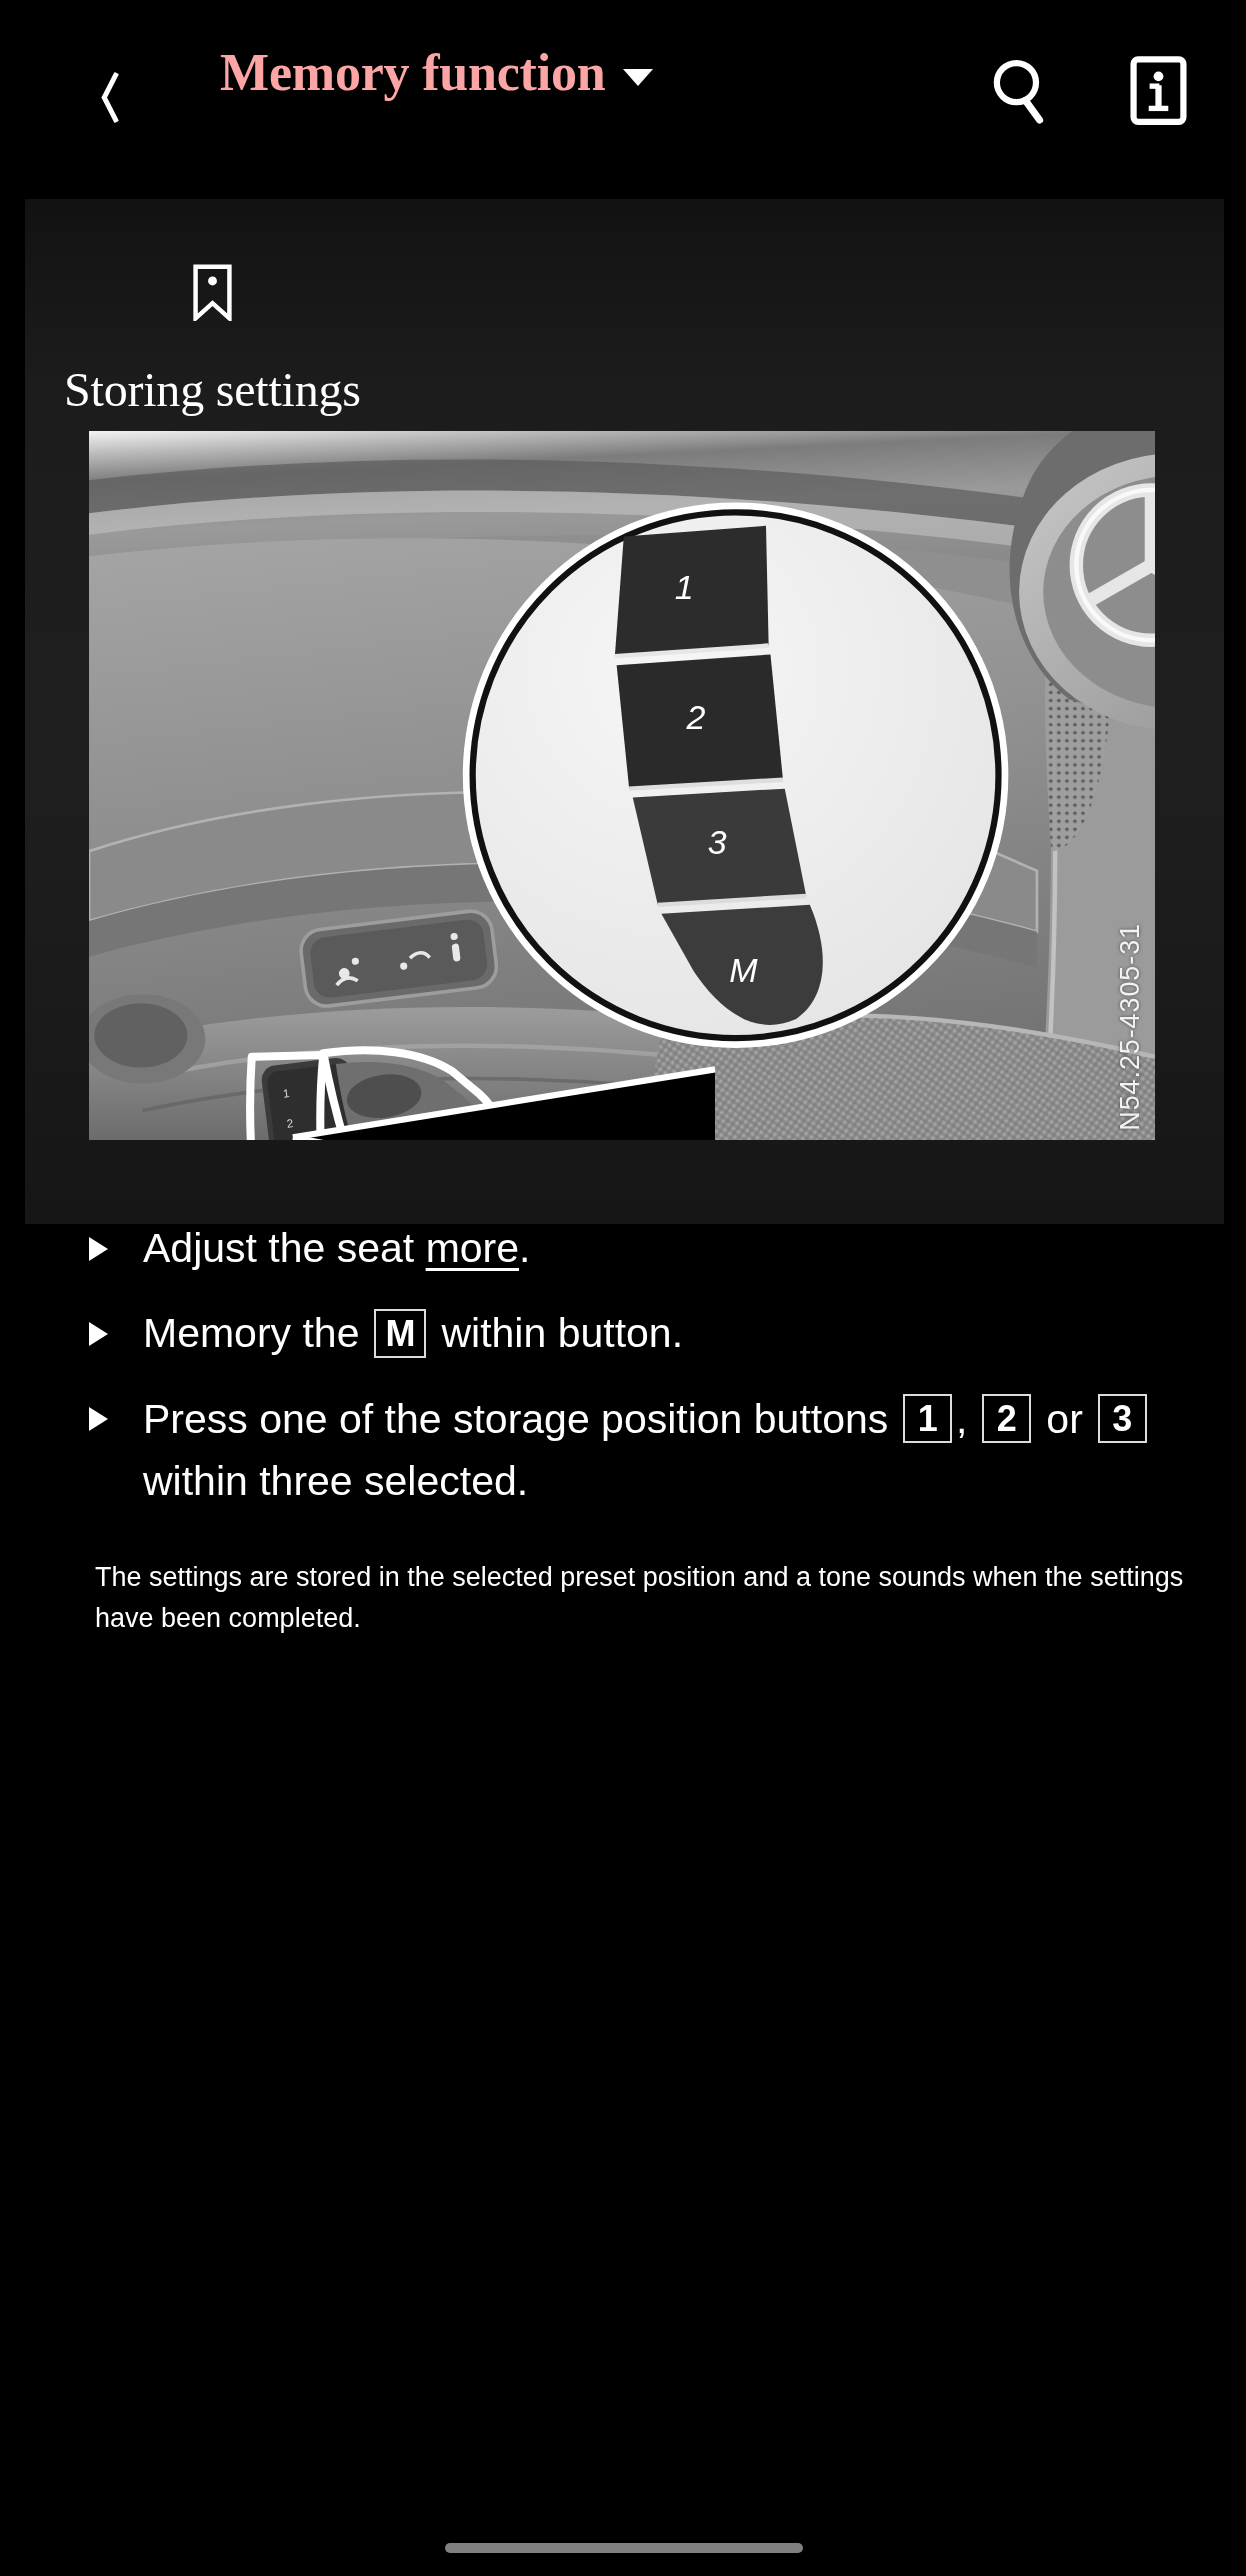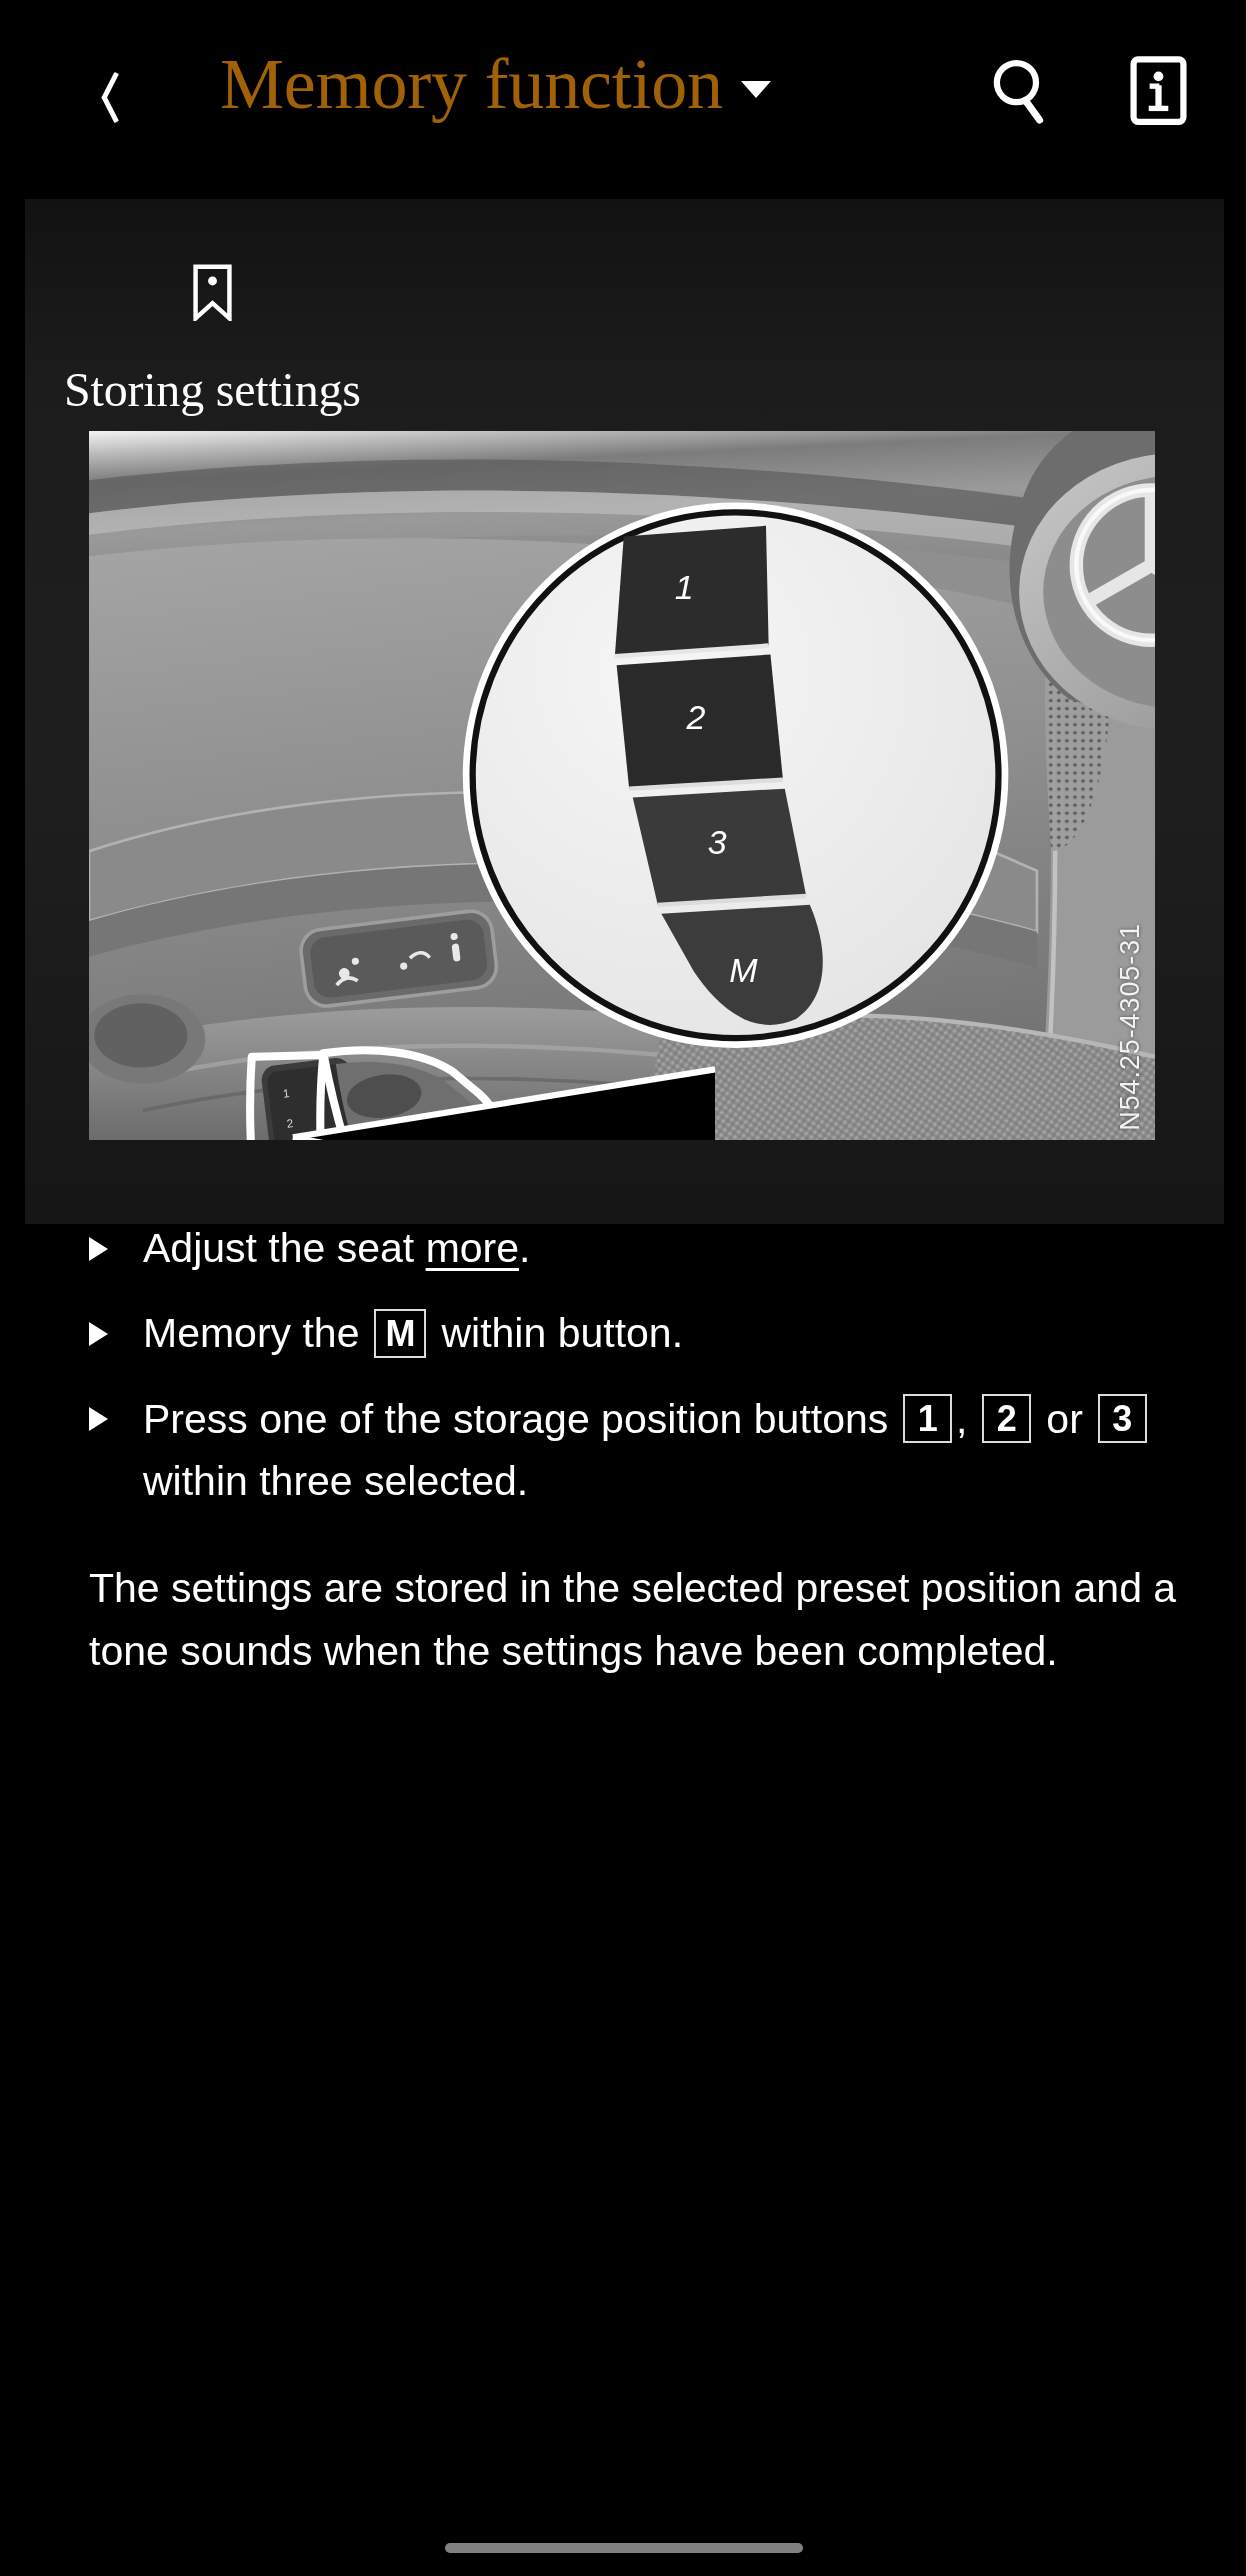--- a/index.html
+++ b/index.html
@@ -40,25 +40,25 @@
   .chev::before { top: 0px;  transform: rotate(27deg);  transform-origin: bottom center; }
   .chev::after  { top: 26px; transform: rotate(-27deg); transform-origin: top center; }
 
   .title-wrap {
     position: absolute; left: 220px; top: 43px;
     display: flex; align-items: center; gap: 18px;
     cursor: pointer;
   }
   .title-text {
     font-family: "Liberation Serif", "DejaVu Serif", serif;
-    font-size: 72px;
-    color: #a16207;
+    font-size: 52px;
+    color: #fca5a5;
     letter-spacing: -0.2px;
     white-space: nowrap;
-    font-weight: 400;
+    font-weight: 700;
   }
   .caret-down {
     width: 0; height: 0;
     border-left: 15px solid transparent;
     border-right: 15px solid transparent;
     border-top: 17px solid #fff;
     margin-top: 9px;
   }
 
   .search-btn {
@@ -127,23 +127,23 @@
     font-family: "Liberation Sans", sans-serif;
   }
   .step .tri {
     position: absolute; left: 89px; top: 19.7px;
     width: 0; height: 0;
     border-top: 12.5px solid transparent;
     border-bottom: 12.5px solid transparent;
     border-left: 19.7px solid #ffffff;
   }
   .para {
-    margin: 45px 0 0 0;
+    margin: 45px 0 0 6px;
     padding-left: 89px; padding-right: 40px;
-    font-size: 41px;
+    font-size: 27px;
     line-height: 1.52;
     color: #ffffff;
   }
   .lnk {
     text-decoration: underline;
     text-underline-offset: 6.3px;
     text-decoration-thickness: 2.7px;
     color: #fff; cursor: pointer;
   }
   .kbd {

